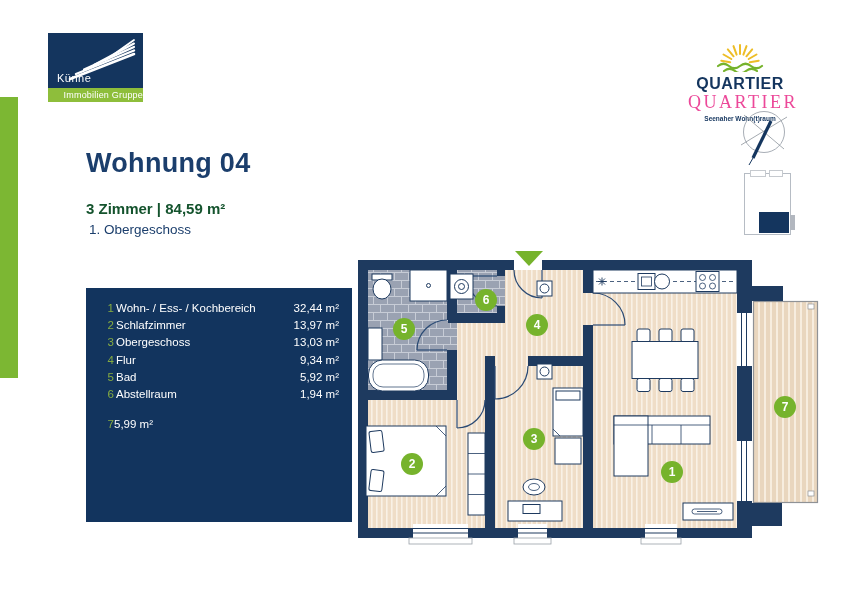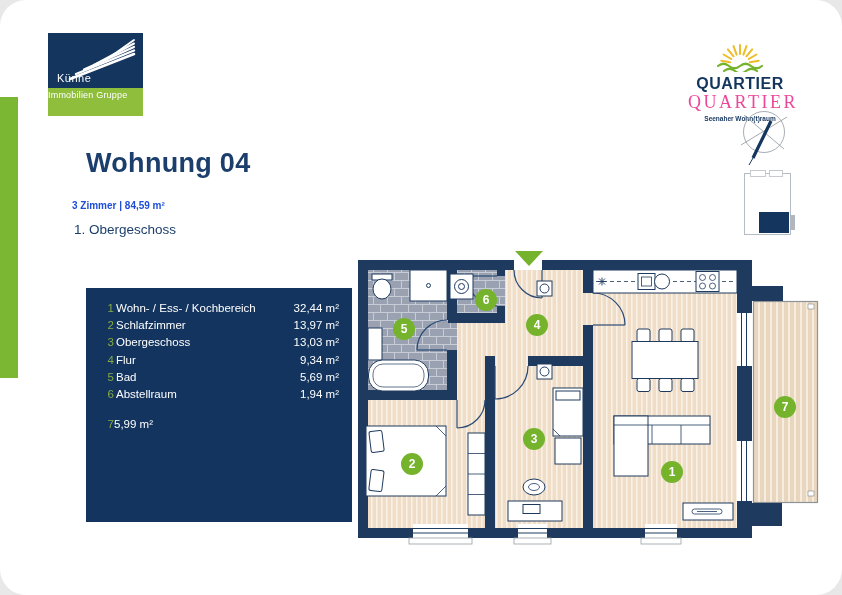--- a/index.html
+++ b/index.html
@@ -1,43 +1,43 @@
 <!DOCTYPE html>
 <html><head>
 <meta charset="utf-8">
 <style>
   html,body { margin:0; padding:0; background:#e8e8e8; }
   .page {
     position:relative; width:842px; height:595px; background:#ffffff;
-    font-family:"Liberation Sans", sans-serif; overflow:hidden; margin:0 auto;border-radius:26px;
+    font-family:"Liberation Sans", sans-serif; overflow:hidden; margin:0 auto;
   }
   .green-bar { position:absolute; left:0; top:97px; width:18px; height:281px; background:#7cb733; }
 
   
   .kuenne { position:absolute; left:48px; top:33px; width:95px; }
   .kuenne-top { position:relative; height:55px; background:#14355e; }
   .kuenne-name { position:absolute; left:9px; bottom:4px; color:#fff; font-size:11px; letter-spacing:.5px; }
-  .kuenne-bottom { height:28px; background:#8ebe3b; color:#fff; font-size:9px; text-align:left; line-height:14px; letter-spacing:.2px; }
+  .kuenne-bottom { height:14px; background:#8ebe3b; color:#fff; font-size:9px; text-align:right; line-height:14px; letter-spacing:.2px; }
 
   
   .westufer { position:absolute; left:688px; top:30px; width:104px; text-align:center; color:#14355e; }
   .wf-line1 { font-weight:bold; font-size:16px; letter-spacing:.5px; line-height:1; }
   .wf-line2 { font-family:"Liberation Serif", serif; color:#ec4899; font-size:18px; letter-spacing:2.5px; line-height:1.15; }
   .wf-tagline { font-size:6.5px; font-weight:bold; margin-top:2px; }
 
   .compass { position:absolute; left:738px; top:108px; }
   .minimap { position:absolute; left:744px; top:173px; width:45px; height:60px; border:1px solid #b6bcc4; background:#fff; }
   .minimap .roof1 { position:absolute; left:5px; top:-4px; width:14px; height:5px; border:1px solid #c6cacf; background:#fff; }
   .minimap .roof2 { position:absolute; left:24px; top:-4px; width:12px; height:5px; border:1px solid #c6cacf; background:#fff; }
   .minimap .unit { position:absolute; left:14px; top:38px; width:30px; height:21px; background:#14355e; }
   .minimap .tab  { position:absolute; left:45px; top:41px; width:5px; height:15px; background:#b2b7bf; }
 
   .title    { position:absolute; left:86px; top:148px; font-size:27px; font-weight:bold; color:#1b3e6c; letter-spacing:.3px; }
-  .subtitle { position:absolute; left:72px; top:200px; font-size:10px; font-weight:bold; color:#1d4ed8; }
-  .floor    { position:absolute; left:74px; top:222px; font-size:13.5px; color:#1b3e6c; }
+  .subtitle { position:absolute; left:86px; top:200px; font-size:15px; font-weight:bold; color:#14532d; }
+  .floor    { position:absolute; left:89px; top:222px; font-size:13.5px; color:#1b3e6c; }
 
   
   .panel { position:absolute; left:86px; top:288px; width:266px; height:234px; background:#12345e;
            box-sizing:border-box; padding:14px 13px 0 12px; }
   .room-row { display:flex; align-items:baseline; height:17.2px; font-size:11.5px; color:#fff; }
   .room-num  { width:16px; text-align:right; color:#86ac41; flex:none; }
   .room-name { margin-left:2px; flex:1; }
   .room-area { text-align:right; }
   .room-row.terrace { margin-top:13px; }
 
@@ -128,21 +128,21 @@
       <span class="room-area">13,03 m²</span>
     </div>
     <div class="room-row">
       <span class="room-num">4</span>
       <span class="room-name">Flur</span>
       <span class="room-area">9,34 m²</span>
     </div>
     <div class="room-row">
       <span class="room-num">5</span>
       <span class="room-name">Bad</span>
-      <span class="room-area">5,69 m²</span>
+      <span class="room-area">5,92 m²</span>
     </div>
     <div class="room-row">
       <span class="room-num">6</span>
       <span class="room-name">Abstellraum</span>
       <span class="room-area">1,94 m²</span>
     </div>
     <div class="room-row terrace">
       <span class="room-num">7</span>
       <span class="room-area">5,99 m²</span>
     </div>

